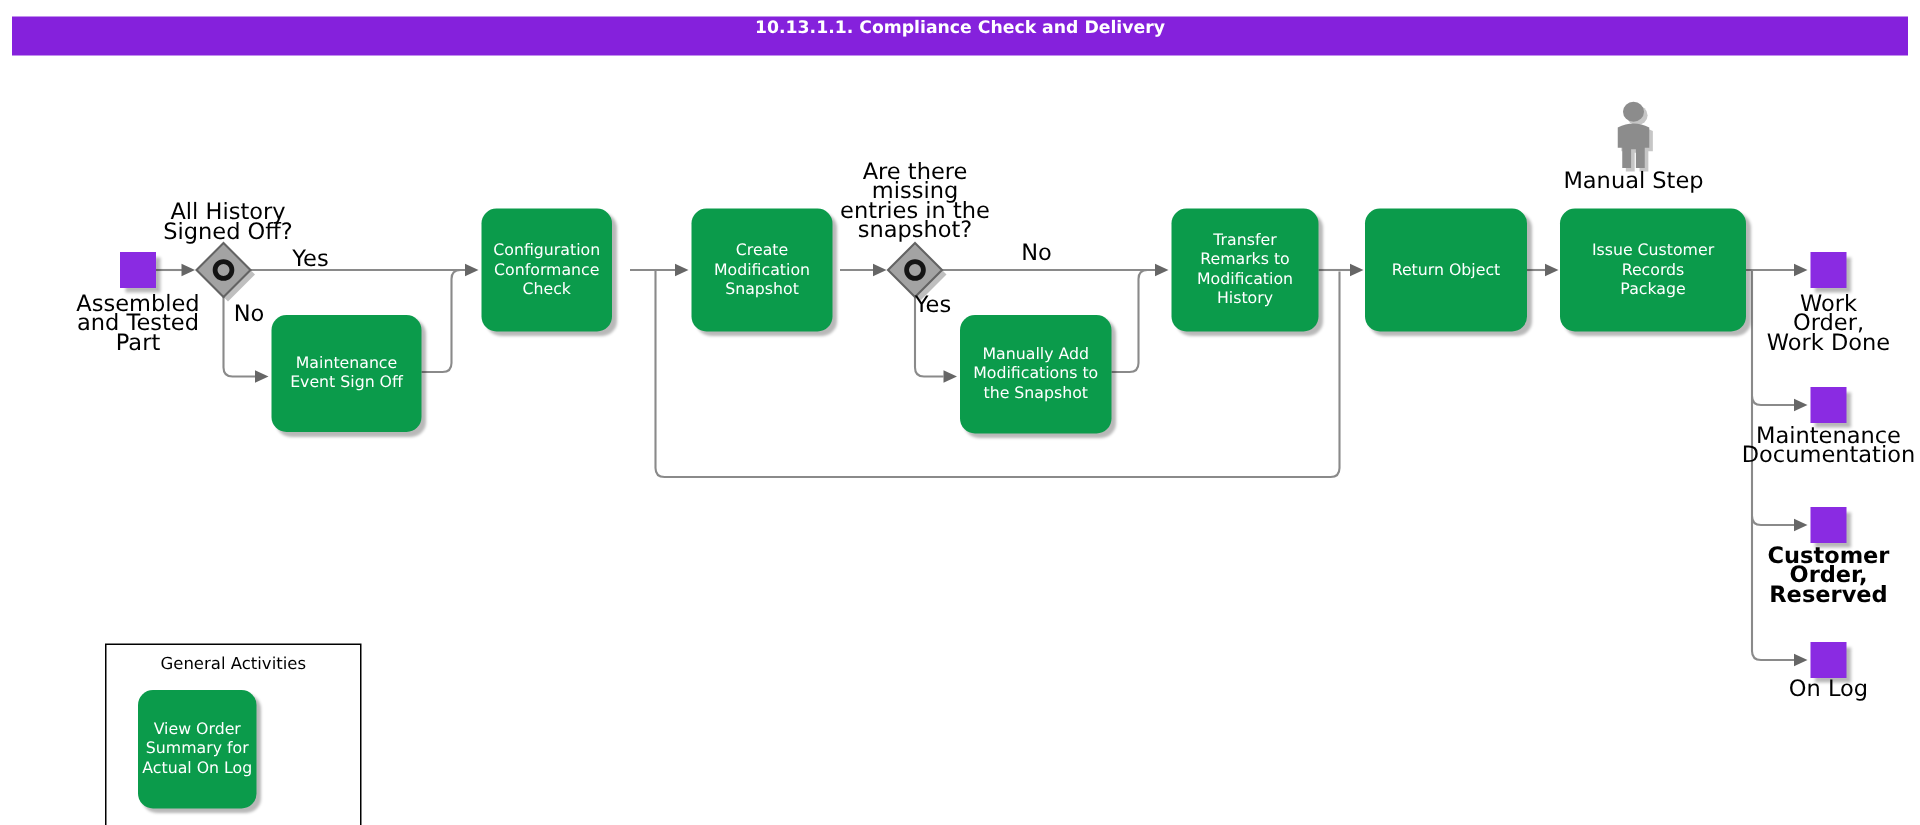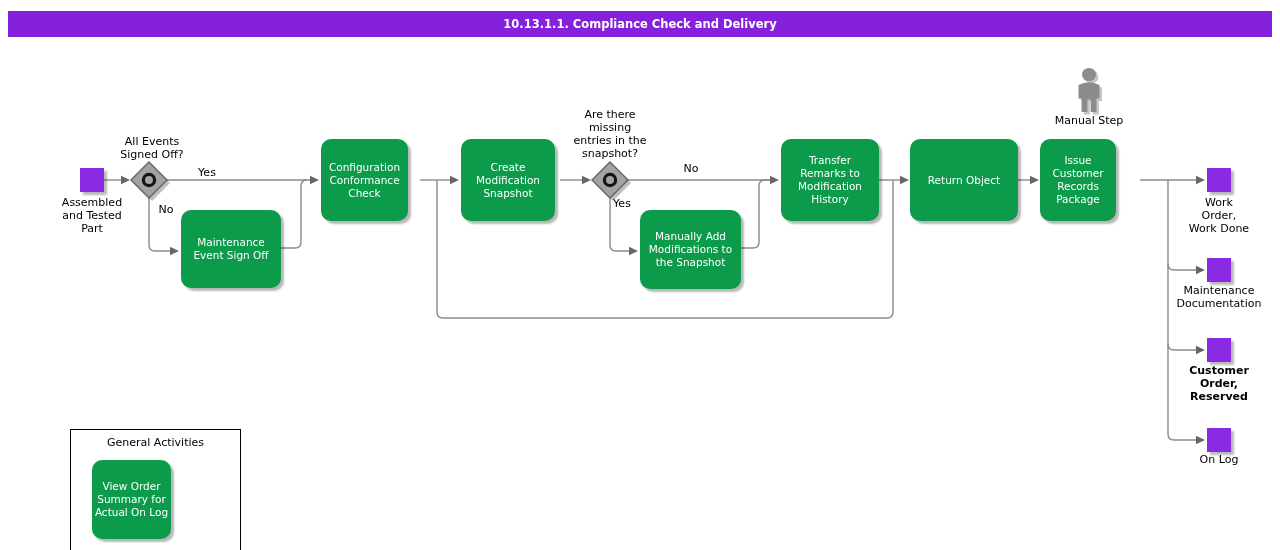--- a/index.html
+++ b/index.html
@@ -1,27 +1,27 @@
 <!DOCTYPE html>
 <html><head>
 <meta charset="utf-8">
 <style>
   html,body{margin:0;padding:0;background:#fff;}
   .stage{position:relative;width:1280px;height:550px;background:#ffffff;
          font-family:"DejaVu Sans",sans-serif;overflow:hidden;}
   .titlebar{position:absolute;left:8px;top:11px;width:1264px;height:26px;
-            background:#8521dc;color:#ffffff;display:flex;align-items:center;
+            background:#8521dc;color:#ffffff;display:flex;align-items:flex-start;
             justify-content:center;font-size:11.5px;font-weight:bold;}
   .task{position:absolute;background:#0b9b4b;color:#ffffff;border-radius:10px;
         display:flex;align-items:center;justify-content:center;text-align:center;
         font-size:10.5px;line-height:13px;white-space:pre-line;
         box-shadow:3px 3px 2px rgba(0,0,0,.28);cursor:pointer;}
   .sq{position:absolute;width:24px;height:24px;background:#8a2be2;
       box-shadow:3px 3px 2px rgba(0,0,0,.28);cursor:pointer;}
-  .lbl{position:absolute;color:#000000;font-size:11px;line-height:13px;
+  .lbl{position:absolute;color:#000000;font-size:15px;line-height:13px;
        text-align:center;white-space:pre-line;}
   .wires{position:absolute;left:0;top:0;}
   .legend{position:absolute;left:70px;top:429px;width:141px;height:131px;
           border:1px solid #000;background:#fff;padding-left:28px;}
   .legend-title{position:absolute;left:0;top:6px;width:100%;text-align:center;
                 font-size:11px;color:#000;}
   .legend .task{left:21px;top:30px;width:79px;height:79px;}
 </style>
 </head>
 <body>
@@ -86,21 +86,21 @@
         <path d="M1078.5 85 Q1089 79.5 1099.5 85 L1099.5 98.5 L1096.5 98.5 L1096.5 112 L1090.6 112 L1090.6 99.5 L1087.4 99.5 L1087.4 112 L1081.5 112 L1081.5 98.5 L1078.5 98.5 Z"></path>
       </g>
     </g>
   </svg>
 
   <div class="sq" style="left:80px;top:168px;"></div>
   <div class="lbl" style="left:42px;top:196px;width:100px;">Assembled
 and Tested
 Part</div>
 
-  <div class="lbl" style="left:92px;top:135px;width:120px;">All Events
+  <div class="lbl" style="left:92px;top:135px;width:120px;">All History
 Signed Off?</div>
   <div class="lbl" style="left:189px;top:166px;width:36px;">Yes</div>
   <div class="lbl" style="left:150px;top:203px;width:32px;">No</div>
 
   <div class="task" style="left:181px;top:210px;width:100px;height:78px;">Maintenance
 Event Sign Off</div>
   <div class="task" style="left:321px;top:139px;width:87px;height:82px;">Configuration
 Conformance
 Check</div>
   <div class="task" style="left:461px;top:139px;width:94px;height:82px;">Create
@@ -115,21 +115,21 @@
   <div class="lbl" style="left:604px;top:197px;width:36px;">Yes</div>
 
   <div class="task" style="left:640px;top:210px;width:101px;height:79px;">Manually Add
 Modifications to
 the Snapshot</div>
   <div class="task" style="left:781px;top:139px;width:98px;height:82px;">Transfer
 Remarks to
 Modification
 History</div>
   <div class="task" style="left:910px;top:139px;width:108px;height:82px;">Return Object</div>
-  <div class="task" style="left:1040px;top:139px;width:76px;height:82px;">Issue Customer
+  <div class="task" style="left:1040px;top:139px;width:124px;height:82px;">Issue Customer
 Records
 Package</div>
 
   <div class="lbl" style="left:1029px;top:114px;width:120px;">Manual Step</div>
 
   <div class="sq" style="left:1207px;top:168px;"></div>
   <div class="lbl" style="left:1159px;top:196px;width:120px;">Work
 Order,
 Work Done</div>
 

